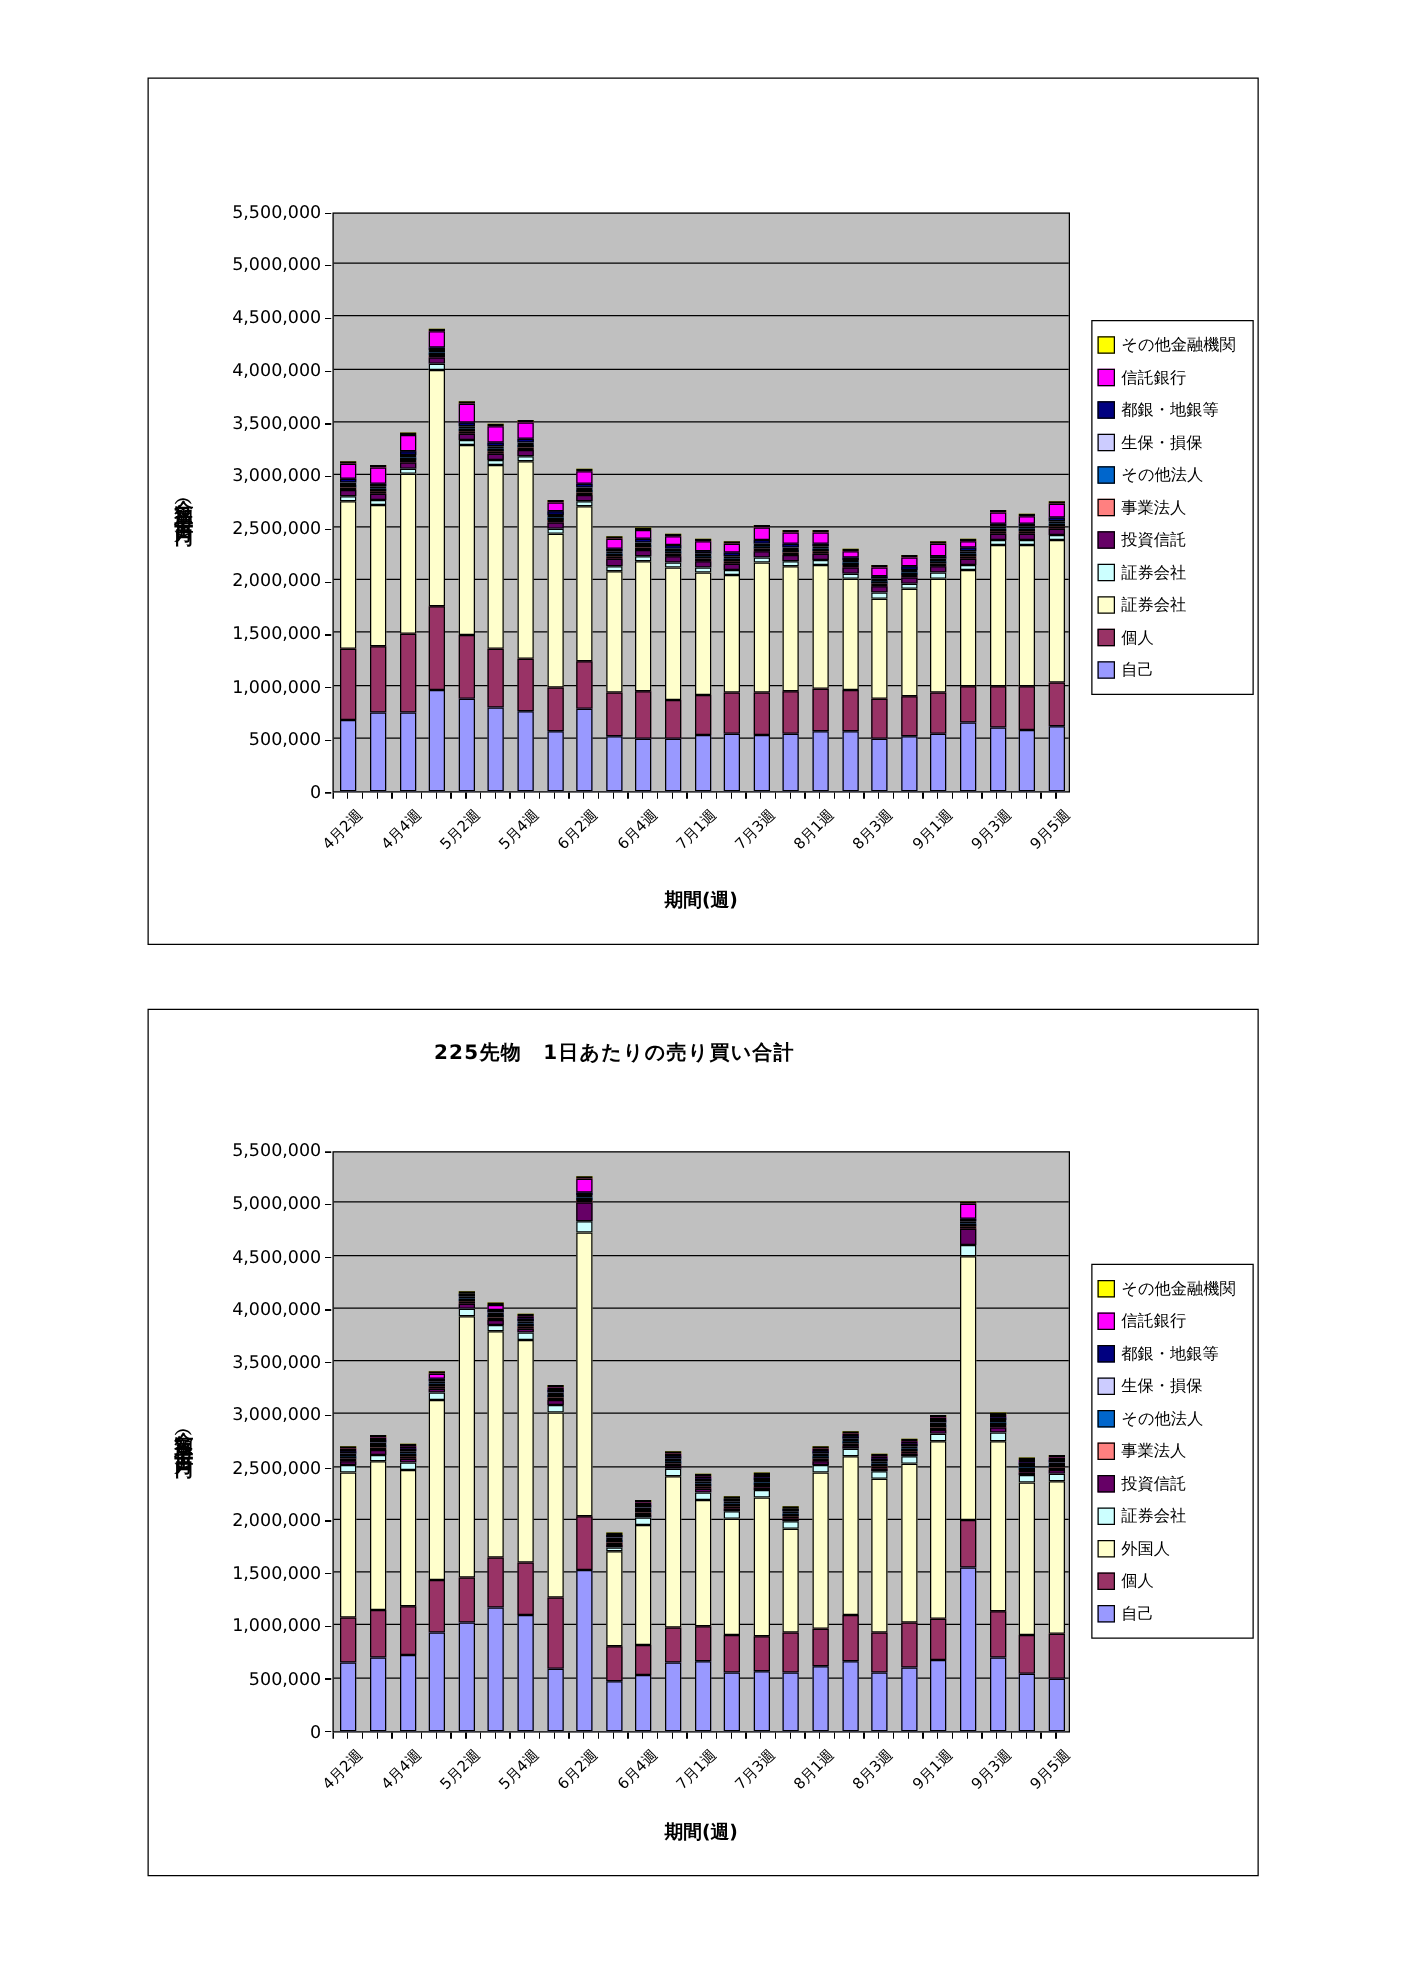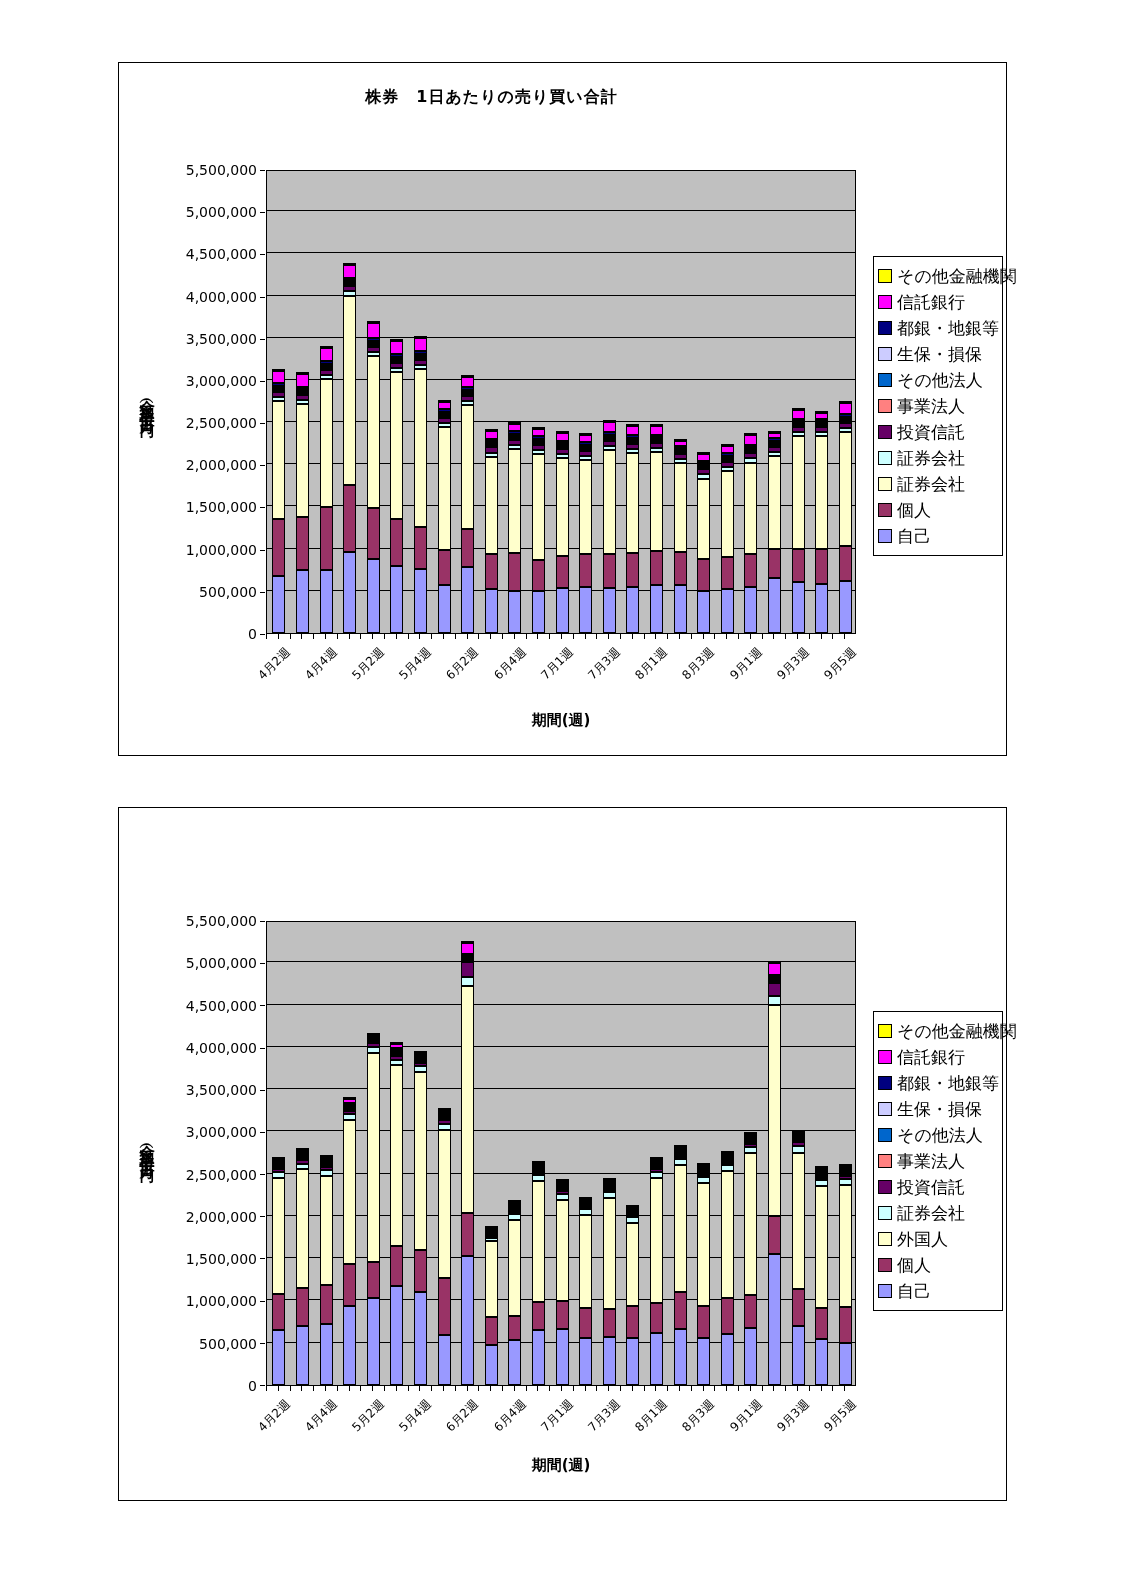--- a/index.html
+++ b/index.html
@@ -14,31 +14,30 @@
   .gridline{position:absolute;left:0;right:0;height:1px;background:#000;z-index:1;}
   .bar{position:absolute;bottom:0;width:13px;display:flex;flex-direction:column-reverse;z-index:2;}
   .seg{width:100%;flex:0 0 auto;border:1px solid #000;box-sizing:border-box;}
   .ytick{position:absolute;left:0;width:138px;text-align:right;font-size:14px;transform:translateY(-50%);white-space:nowrap;}
   .xtick-anchor{position:absolute;width:0;height:0;}
   .xtick{position:absolute;right:0;top:0;transform-origin:100% 0;transform:rotate(-45deg);font-size:12px;white-space:nowrap;}
   .x-axis-title{position:absolute;left:147px;width:590px;text-align:center;font-size:15px;font-weight:bold;top:648px;}
   .legend{position:absolute;left:754px;width:130px;background:#fff;border:1px solid #000;box-sizing:border-box;padding:6px 4px;}
   .legend-item{display:flex;align-items:center;gap:5px;height:26px;}
   .chip{width:12px;height:12px;border:1px solid #000;flex:0 0 auto;}
-  .legend-label{font-size:17px;white-space:nowrap;}
+  .legend-label{font-size:13px;white-space:nowrap;}
   .axis-ticks-x{position:absolute;height:5px;z-index:0;
     background:repeating-linear-gradient(to right,#000 0,#000 1px,transparent 1px,transparent 11.8px);}
   .axis-ticks-y{position:absolute;width:5px;z-index:0;
     background:repeating-linear-gradient(to bottom,#000 0,#000 1px,transparent 1px,transparent 42.18px);}
 </style>
 </head>
 <body>
 
 <section class="chart-frame" id="chart0">
-  <h2 class="chart-title">株券　1日あたりの売り買い合計</h2>
   <div class="y-axis-title">金額（単位・百万円）</div>
   <div class="plot" style="top: 107px; height: 464px;">
       <div class="gridline" style="bottom: 42.1818px;"></div>
       <div class="gridline" style="bottom: 84.3636px;"></div>
       <div class="gridline" style="bottom: 126.545px;"></div>
       <div class="gridline" style="bottom: 168.727px;"></div>
       <div class="gridline" style="bottom: 210.909px;"></div>
       <div class="gridline" style="bottom: 253.091px;"></div>
       <div class="gridline" style="bottom: 295.273px;"></div>
       <div class="gridline" style="bottom: 337.455px;"></div>
@@ -470,20 +469,21 @@
       <div class="legend-item">
         <span class="chip" style="background: rgb(153, 153, 255);"></span>
         <span class="legend-label">自己</span>
       </div>
     </div>
 <div class="axis-ticks-x" style="left: 147px; top: 571px; width: 590px;"></div>
     <div class="axis-ticks-y" style="left: 141px; top: 107px; height: 465px;"></div>
   </section>
 
 <section class="chart-frame" id="chart1">
+  <h2 class="chart-title">225先物　1日あたりの売り買い合計</h2>
   <div class="y-axis-title">金額（単位・百万円）</div>
   <div class="plot" style="top: 113px; height: 465px;">
       <div class="gridline" style="bottom: 42.2727px;"></div>
       <div class="gridline" style="bottom: 84.5455px;"></div>
       <div class="gridline" style="bottom: 126.818px;"></div>
       <div class="gridline" style="bottom: 169.091px;"></div>
       <div class="gridline" style="bottom: 211.364px;"></div>
       <div class="gridline" style="bottom: 253.636px;"></div>
       <div class="gridline" style="bottom: 295.909px;"></div>
       <div class="gridline" style="bottom: 338.182px;"></div>

